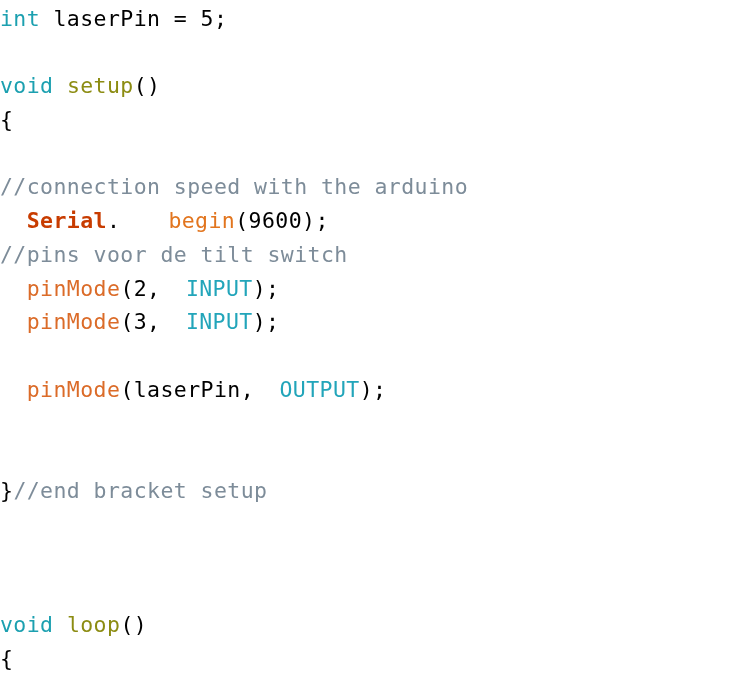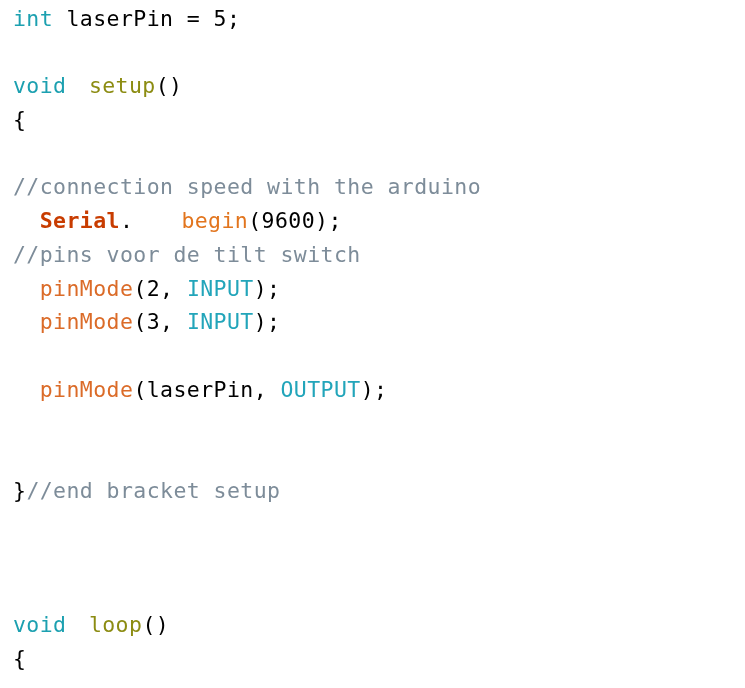--- a/index.html
+++ b/index.html
@@ -9,21 +9,21 @@
     background: #ffffff;
   }
   body {
     width: 745px;
     height: 688px;
     overflow: hidden;
     font-family: "DejaVu Sans Mono", "Liberation Mono", monospace;
   }
   #code-listing {
     display: block;
-    padding: 13px;
+    padding: 0;
     margin: 0;
     padding-top: 2px;
   }
   .code-line {
     display: block;
     height: 33.7px;
     line-height: 33.7px;
     font-size: 21.5px;
     letter-spacing: 0.02em;
     white-space: pre;
@@ -31,24 +31,24 @@
     color: #000000;
   }
   .code-line .tok {
     white-space: pre;
     font-family: inherit;
     font-size: inherit;
   }
   
   .tok-plain    { color: #000000; }
   .tok-keyword  { color: #1CA0B0; }
-  .tok-function { color: #8C8C12; margin-left: 9px; }
+  .tok-function { color: #8C8C12; }
   .tok-comment  { color: #7D8C99; }
   .tok-object   { color: #C83C00; font-weight: bold; }
   .tok-method   { color: #E2751E; margin-left: 48px; }
   .tok-builtin  { color: #DB6B28; }
-  .tok-constant { color: #22A5BA; }
+  .tok-constant { color: #22A5BA; margin-left: 12px; }
   .blank-line { height: 33.7px; }
 </style>
 </head>
 <body>
 
 <pre id="code-listing" style="background: rgb(255, 255, 255);"><span class="code-line" style="font-size: 21.5px; height: 33.7px; line-height: 33.7px;"><span class="tok tok-keyword" style="color: rgb(28, 160, 176);">int</span><span class="tok tok-plain" style="color: rgb(0, 0, 0);"> laserPin = 5;</span></span><span class="code-line blank-line" style="font-size: 21.5px; height: 33.7px; line-height: 33.7px;">​</span><span class="code-line" style="font-size: 21.5px; height: 33.7px; line-height: 33.7px;"><span class="tok tok-keyword" style="color: rgb(28, 160, 176);">void</span><span class="tok tok-plain" style="color: rgb(0, 0, 0);"> </span><span class="tok tok-function" style="color: rgb(140, 140, 18);">setup</span><span class="tok tok-plain" style="color: rgb(0, 0, 0);">()</span></span><span class="code-line" style="font-size: 21.5px; height: 33.7px; line-height: 33.7px;"><span class="tok tok-plain" style="color: rgb(0, 0, 0);">{</span></span><span class="code-line blank-line" style="font-size: 21.5px; height: 33.7px; line-height: 33.7px;">​</span><span class="code-line" style="font-size: 21.5px; height: 33.7px; line-height: 33.7px;"><span class="tok tok-comment" style="color: rgb(125, 140, 153);">//connection speed with the arduino</span></span><span class="code-line" style="font-size: 21.5px; height: 33.7px; line-height: 33.7px;"><span class="tok tok-plain" style="color: rgb(0, 0, 0);">  </span><span class="tok tok-object" style="color: rgb(200, 60, 0); font-weight: bold;">Serial</span><span class="tok tok-plain" style="color: rgb(0, 0, 0);">.</span><span class="tok tok-method" style="color: rgb(226, 117, 30);">begin</span><span class="tok tok-plain" style="color: rgb(0, 0, 0);">(9600);</span></span><span class="code-line" style="font-size: 21.5px; height: 33.7px; line-height: 33.7px;"><span class="tok tok-comment" style="color: rgb(125, 140, 153);">//pins voor de tilt switch</span></span><span class="code-line" style="font-size: 21.5px; height: 33.7px; line-height: 33.7px;"><span class="tok tok-plain" style="color: rgb(0, 0, 0);">  </span><span class="tok tok-builtin" style="color: rgb(219, 107, 40);">pinMode</span><span class="tok tok-plain" style="color: rgb(0, 0, 0);">(2, </span><span class="tok tok-constant" style="color: rgb(34, 165, 186);">INPUT</span><span class="tok tok-plain" style="color: rgb(0, 0, 0);">);</span></span><span class="code-line" style="font-size: 21.5px; height: 33.7px; line-height: 33.7px;"><span class="tok tok-plain" style="color: rgb(0, 0, 0);">  </span><span class="tok tok-builtin" style="color: rgb(219, 107, 40);">pinMode</span><span class="tok tok-plain" style="color: rgb(0, 0, 0);">(3, </span><span class="tok tok-constant" style="color: rgb(34, 165, 186);">INPUT</span><span class="tok tok-plain" style="color: rgb(0, 0, 0);">);</span></span><span class="code-line blank-line" style="font-size: 21.5px; height: 33.7px; line-height: 33.7px;">​</span><span class="code-line" style="font-size: 21.5px; height: 33.7px; line-height: 33.7px;"><span class="tok tok-plain" style="color: rgb(0, 0, 0);">  </span><span class="tok tok-builtin" style="color: rgb(219, 107, 40);">pinMode</span><span class="tok tok-plain" style="color: rgb(0, 0, 0);">(laserPin, </span><span class="tok tok-constant" style="color: rgb(34, 165, 186);">OUTPUT</span><span class="tok tok-plain" style="color: rgb(0, 0, 0);">);</span></span><span class="code-line blank-line" style="font-size: 21.5px; height: 33.7px; line-height: 33.7px;">​</span><span class="code-line blank-line" style="font-size: 21.5px; height: 33.7px; line-height: 33.7px;">​</span><span class="code-line" style="font-size: 21.5px; height: 33.7px; line-height: 33.7px;"><span class="tok tok-plain" style="color: rgb(0, 0, 0);">}</span><span class="tok tok-comment" style="color: rgb(125, 140, 153);">//end bracket setup</span></span><span class="code-line blank-line" style="font-size: 21.5px; height: 33.7px; line-height: 33.7px;">​</span><span class="code-line blank-line" style="font-size: 21.5px; height: 33.7px; line-height: 33.7px;">​</span><span class="code-line blank-line" style="font-size: 21.5px; height: 33.7px; line-height: 33.7px;">​</span><span class="code-line" style="font-size: 21.5px; height: 33.7px; line-height: 33.7px;"><span class="tok tok-keyword" style="color: rgb(28, 160, 176);">void</span><span class="tok tok-plain" style="color: rgb(0, 0, 0);"> </span><span class="tok tok-function" style="color: rgb(140, 140, 18);">loop</span><span class="tok tok-plain" style="color: rgb(0, 0, 0);">()</span></span><span class="code-line" style="font-size: 21.5px; height: 33.7px; line-height: 33.7px;"><span class="tok tok-plain" style="color: rgb(0, 0, 0);">{</span></span></pre>
 
 </body></html>

